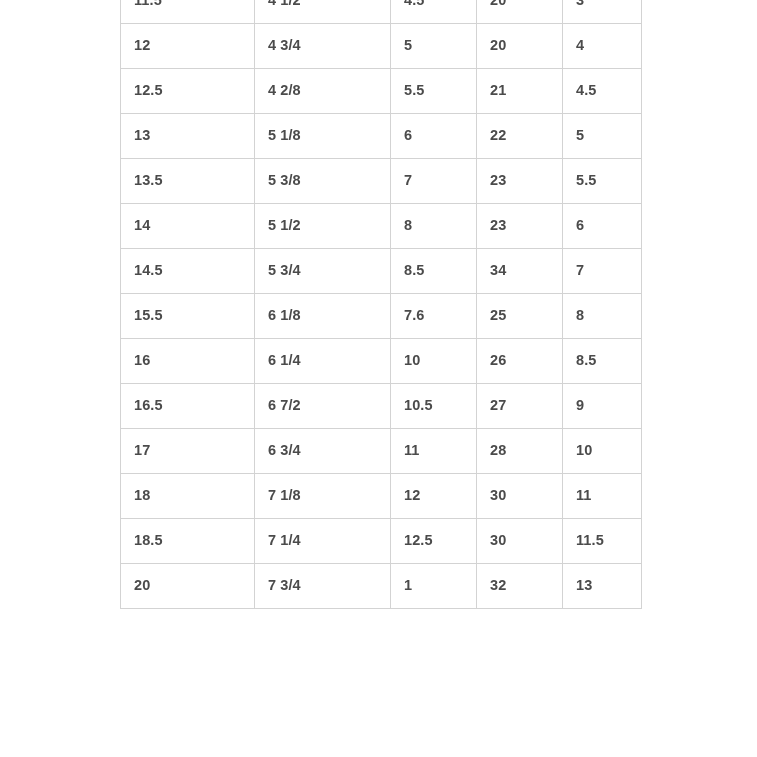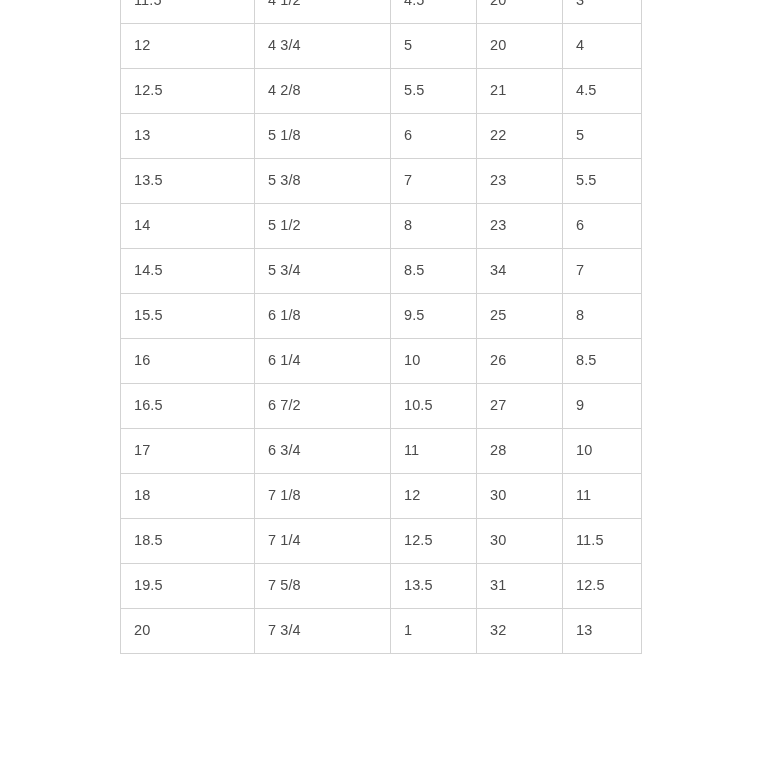--- a/index.html
+++ b/index.html
@@ -13,20 +13,21 @@
     overflow: hidden;
     font-family: "Liberation Sans", sans-serif;
   }
   
   #viewport {
     position: relative;
     width: 757px;
     height: 757px;
     overflow: hidden;
     background: #ffffff;
+    font-weight: bold;
   }
   #table-wrap {
     position: absolute;
     left: 120px;
     
     top: -22px;
     width: 521px;
   }
   table.size-table {
     border-collapse: collapse;
@@ -113,21 +114,21 @@
           <tr>
             <td>14.5</td>
             <td>5 3/4</td>
             <td>8.5</td>
             <td>34</td>
             <td>7</td>
           </tr>
           <tr>
             <td>15.5</td>
             <td>6 1/8</td>
-            <td>9.5</td>
+            <td>7.6</td>
             <td>25</td>
             <td>8</td>
           </tr>
           <tr>
             <td>16</td>
             <td>6 1/4</td>
             <td>10</td>
             <td>26</td>
             <td>8.5</td>
           </tr>
@@ -153,27 +154,20 @@
             <td>11</td>
           </tr>
           <tr>
             <td>18.5</td>
             <td>7 1/4</td>
             <td>12.5</td>
             <td>30</td>
             <td>11.5</td>
           </tr>
           <tr>
-            <td>19.5</td>
-            <td>7 5/8</td>
-            <td>13.5</td>
-            <td>31</td>
-            <td>12.5</td>
-          </tr>
-          <tr>
             <td>20</td>
             <td>7 3/4</td>
             <td>1</td>
             <td>32</td>
             <td>13</td>
           </tr>
         </tbody>
     </table>
   </div>
 </div>

